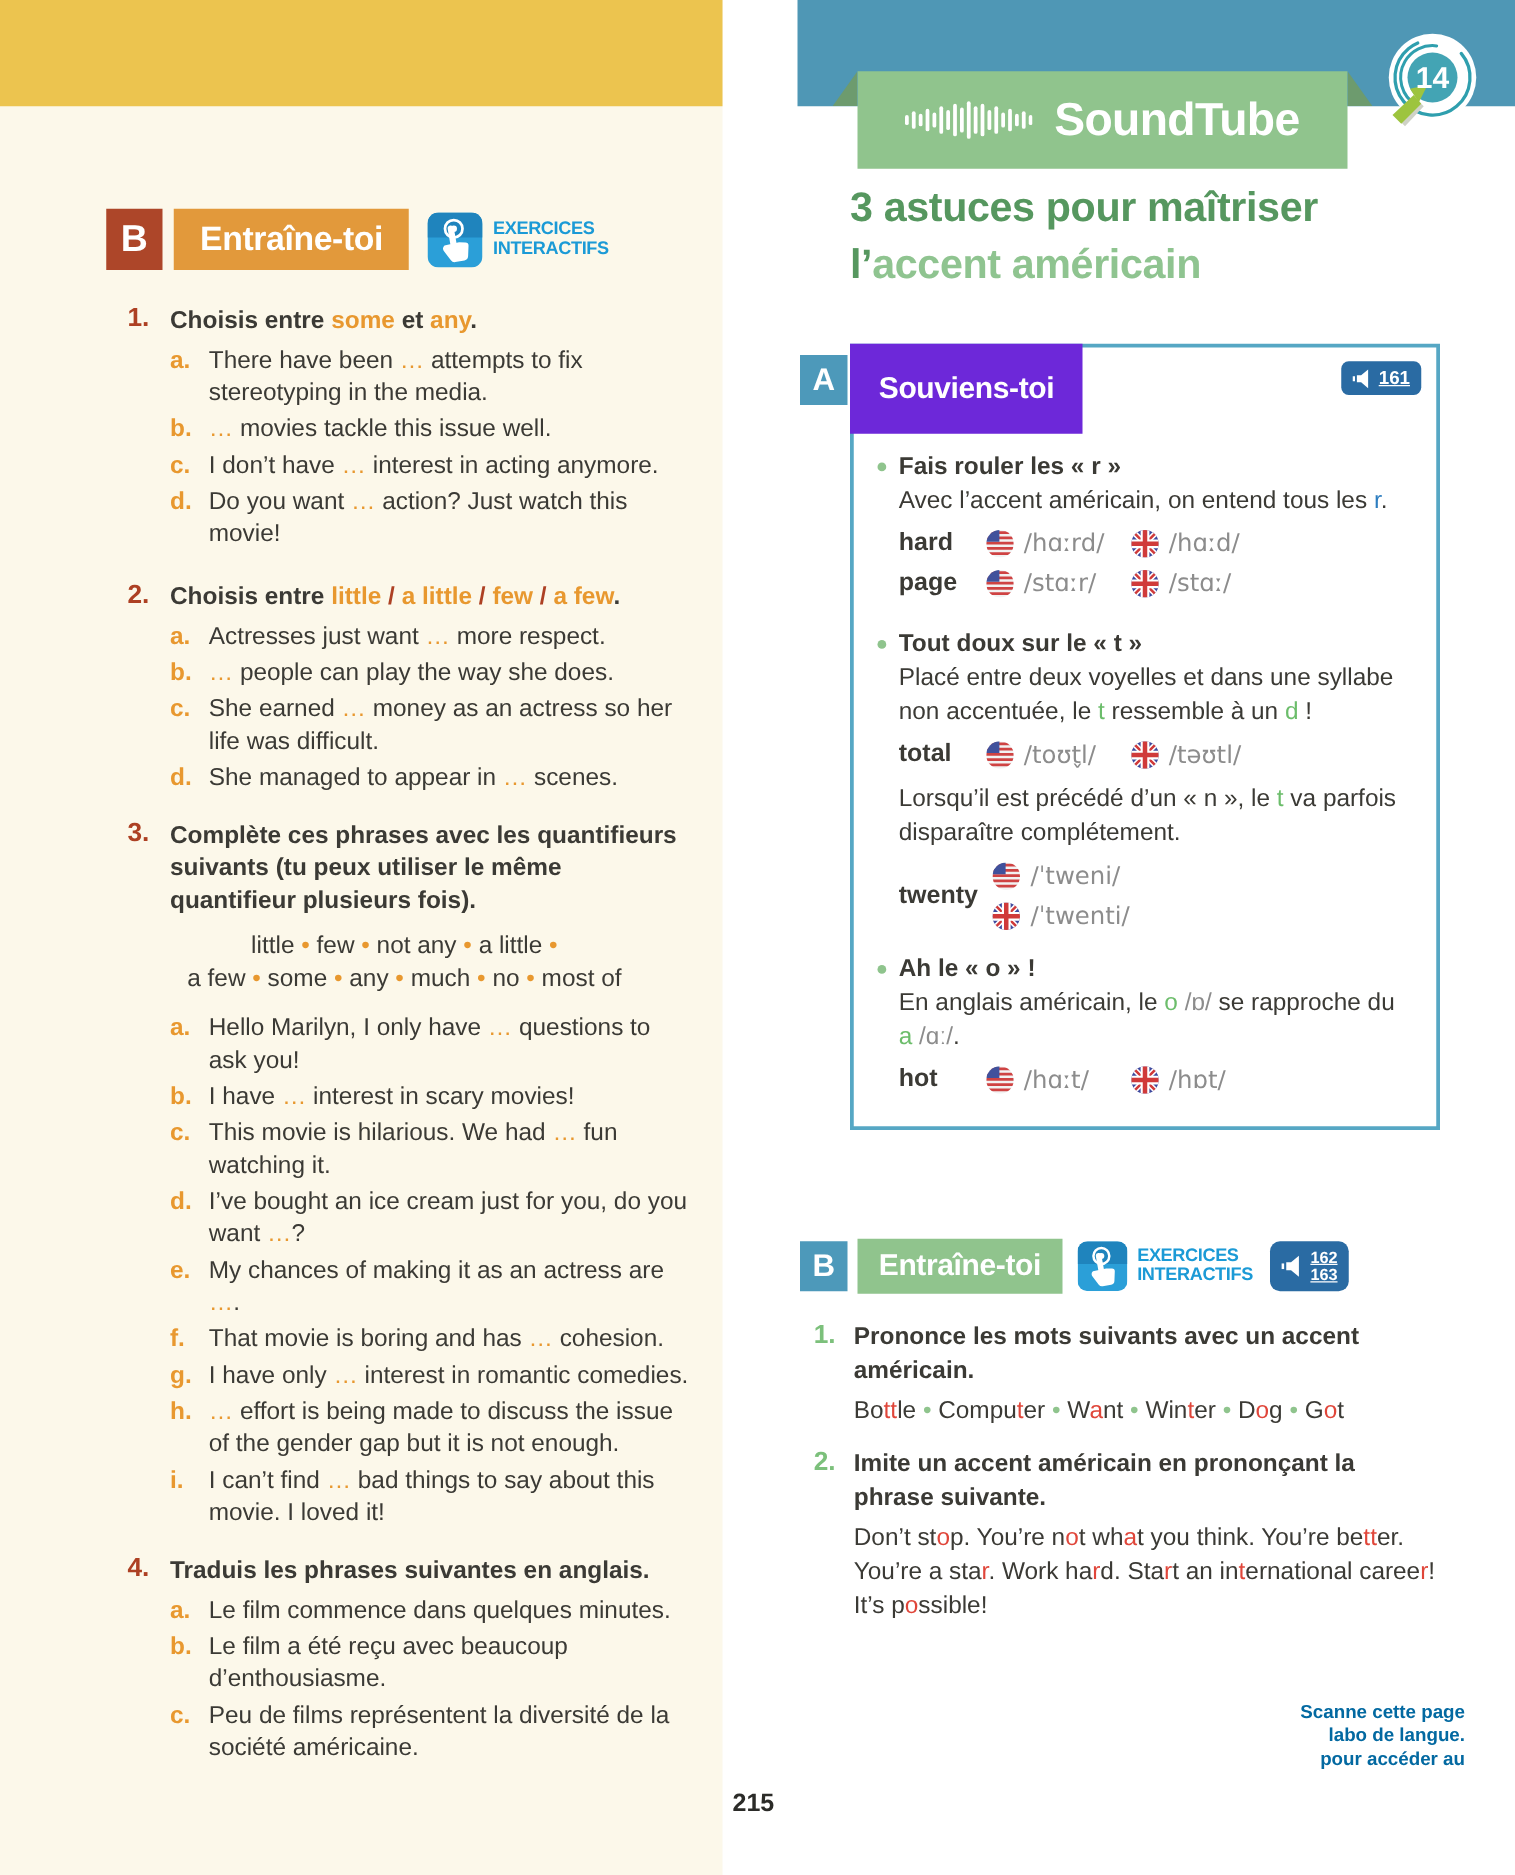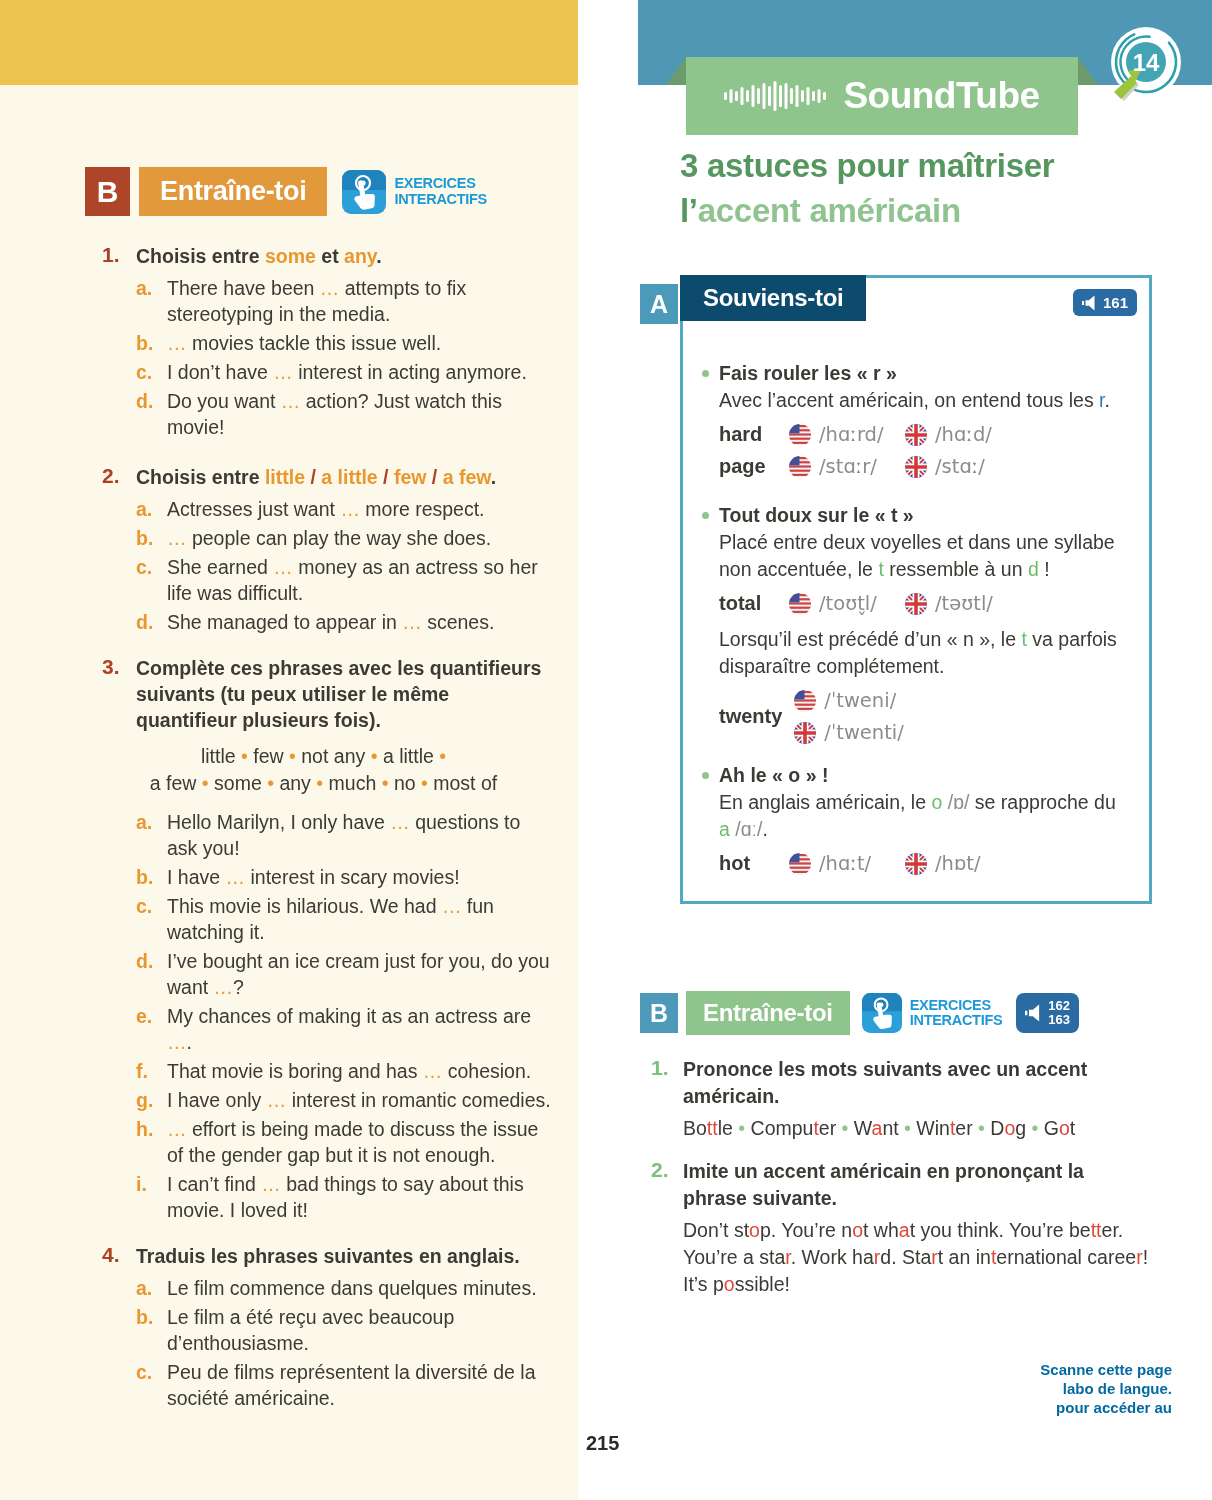--- a/index.html
+++ b/index.html
@@ -50,22 +50,22 @@
   .chapter-num{position:absolute;left:28px;top:25px;width:32px;text-align:center;color:#fff;font-size:24px;font-weight:700;}
 
   .right-content{padding:0 40px 0 42px;}
   .rtitle{margin:58px 0 0 0;font-size:33px;line-height:45px;font-weight:700;letter-spacing:-0.3px;}
   .tdark{color:#56975f;}
   .tlight{color:#8fc490;}
 
   .boxA{position:relative;margin-top:42px;width:424px;border:3px solid #56a7c4;background:#fff;padding:58px 20px 24px 22px;}
   .badge-ab{position:absolute;width:38px;height:40px;background:#4d99ba;color:#fff;font-size:25px;font-weight:700;display:flex;align-items:center;justify-content:center;}
   .badgeA{left:-43px;top:6px;}
-  .green-hdr{position:absolute;left:-3px;top:-3px;height:46px;background:#0c4a6e;color:#fff;font-size:24px;font-weight:700;display:flex;align-items:center;padding:0 23px;letter-spacing:-0.3px;}
-  .audio{position:absolute;right:12px;top:11px;background:#2a6ba3;border-radius:6px;color:#fff;display:flex;align-items:center;gap:6px;padding:5px 9px;}
+  .green-hdr{position:absolute;left:-3px;top:-3px;height:46px;background:#6d28d9;color:#fff;font-size:24px;font-weight:700;display:flex;align-items:center;padding:13px 23px;letter-spacing:-0.3px;}
+  .audio{position:absolute;right:12px;top:11px;background:#2a6ba3;border-radius:6px;color:#fff;display:flex;align-items:center;gap:6px;padding:5px 9px;text-decoration:underline;}
   .spk{width:15px;height:16px;color:#fff;}
   .anum{font-size:15px;font-weight:700;}
   .audio-b{position:static;border-radius:8px;padding:6px 9px;margin-left:14px;flex:none;}
   .anum2{font-size:13px;line-height:14px;font-weight:700;}
 
   .point{position:relative;padding-left:14px;font-size:19.5px;line-height:27px;}
   .p1{margin-top:24px;}.p2{margin-top:22px;}.p3{margin-top:16px;}
   .dot{position:absolute;left:-3px;top:10px;width:7px;height:7px;border-radius:50%;background:#8fc48d;}
   .ph{font-weight:700;}
   .pbody{margin:0;}

